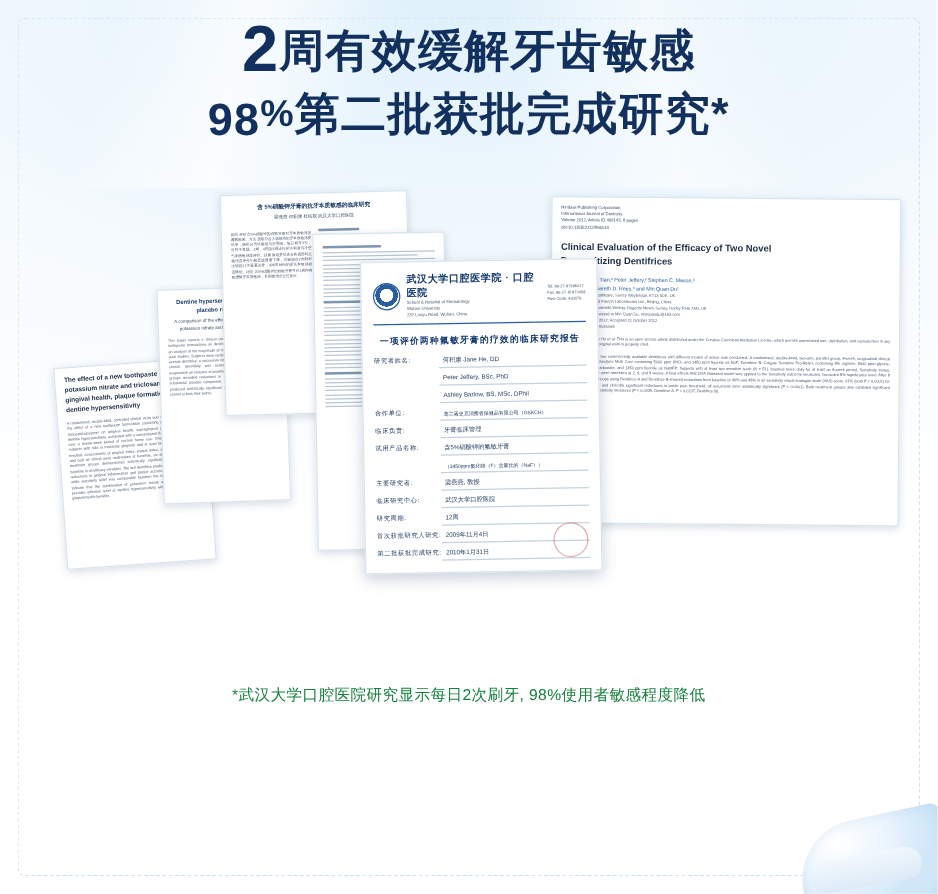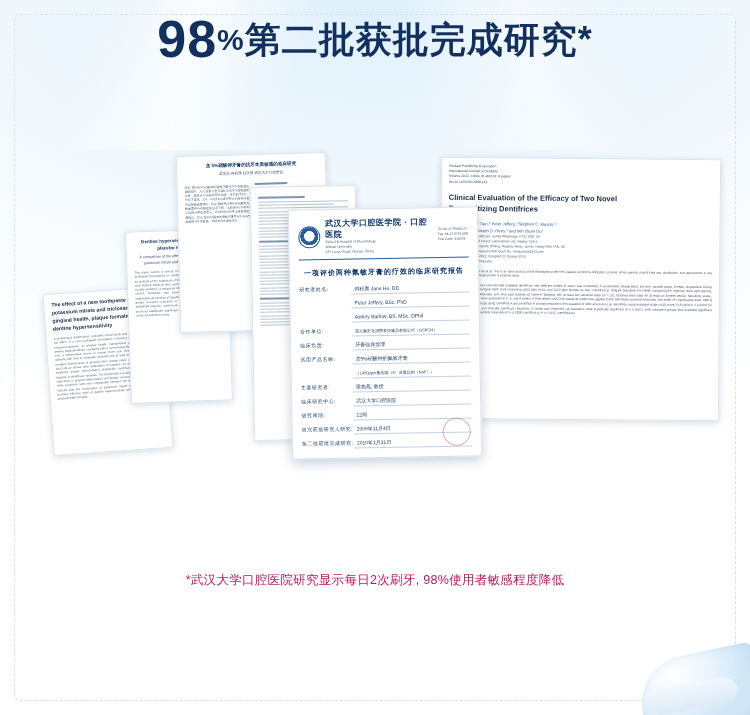--- a/index.html
+++ b/index.html
@@ -32,21 +32,21 @@
   }
   .line1{
     font-size:36px;font-weight:bold;letter-spacing:1px;line-height:50px;
     white-space:nowrap;
   }
   .line1 .big{font-size:52px;line-height:52px;vertical-align:-4px;}
   .line2{
     font-size:36px;font-weight:bold;letter-spacing:1px;line-height:54px;
     white-space:nowrap;margin-top:-2px;
   }
-  .line2 .big{font-size:52px;line-height:54px;vertical-align:-5px;}
+  .line2 .big{font-size:36px;line-height:54px;vertical-align:-5px;}
   .line2 .pct{font-size:30px;vertical-align:2px;}
   
   .collage{position:absolute;left:0;top:150px;width:750px;height:350px;}
   .doc{
     position:absolute;background:#ffffff;
     border:1px solid #d8e4ee;
     box-shadow:0 2px 7px rgba(25,60,100,.18);
     overflow:hidden;
   }
   .doc .inner{position:absolute;inset:0;padding:6px 7px;box-sizing:border-box;}
@@ -90,22 +90,22 @@
   .hind-top{font-size:3.4px;color:#34485f;line-height:5.2px;}
   .hind-title{font-size:7.5px;font-weight:bold;color:#1a2c44;line-height:11px;margin-top:7px;}
   .hind-auth{font-size:4.2px;color:#2a5d9e;line-height:7px;margin-top:6px;}
   .hind-aff{font-size:3.2px;color:#4a5a6e;line-height:5px;}
   .hind-body{font-size:3.1px;color:#46556a;line-height:4.6px;text-align:justify;margin-top:5px;}
   
   .ep-title{font-size:5.2px;font-weight:bold;color:#1a2c44;line-height:8px;}
   .ep-body{font-size:2.9px;color:#4a5a6e;line-height:4.3px;text-align:justify;margin-top:4px;}
   
   .footnote{
-    position:absolute;left:0;right:0;top:572px;text-align:center;
-    font-size:12.5px;color:#be185d;letter-spacing:.3px;
+    position:absolute;left:0;right:0;top:548px;text-align:center;
+    font-size:12.5px;color:#15803d;letter-spacing:.3px;
   }
   
   .prod{
     position:absolute;right:-10px;bottom:-18px;width:120px;height:80px;
     background:radial-gradient(60% 70% at 30% 20%, #ffffff 0%, #eaf4fd 55%, #cfe6f7 100%);
     border-radius:60px 10px 40px 40px;
     transform:rotate(-12deg);
     box-shadow:-2px -2px 10px rgba(120,170,210,.25) inset;
     opacity:.95;
   }
@@ -116,20 +116,23 @@
   }
 </style>
 </head>
 <body>
 
 <div class="bg"></div>
 <div class="bg-sheen"></div>
 <div class="frame"></div>
 
 <div class="headline">
+  <div class="line1">
+    <span class="big">2</span><span>周有效缓解牙齿敏感</span>
+  </div>
   <div class="line2">
     <span class="big">98</span><span class="pct">%</span><span>第二批获批完成研究*</span>
   </div>
 </div>
 
 <div class="collage">
 
   <div class="doc" style="left:48px;top:140px;width:118px;height:160px;transform:rotate(-4deg);">
     <div class="inner">
       <div class="ep-title">The effect of a new toothpaste containing potassium nitrate and triclosan on gingival health, plaque formation and dentine hypersensitivity</div>

